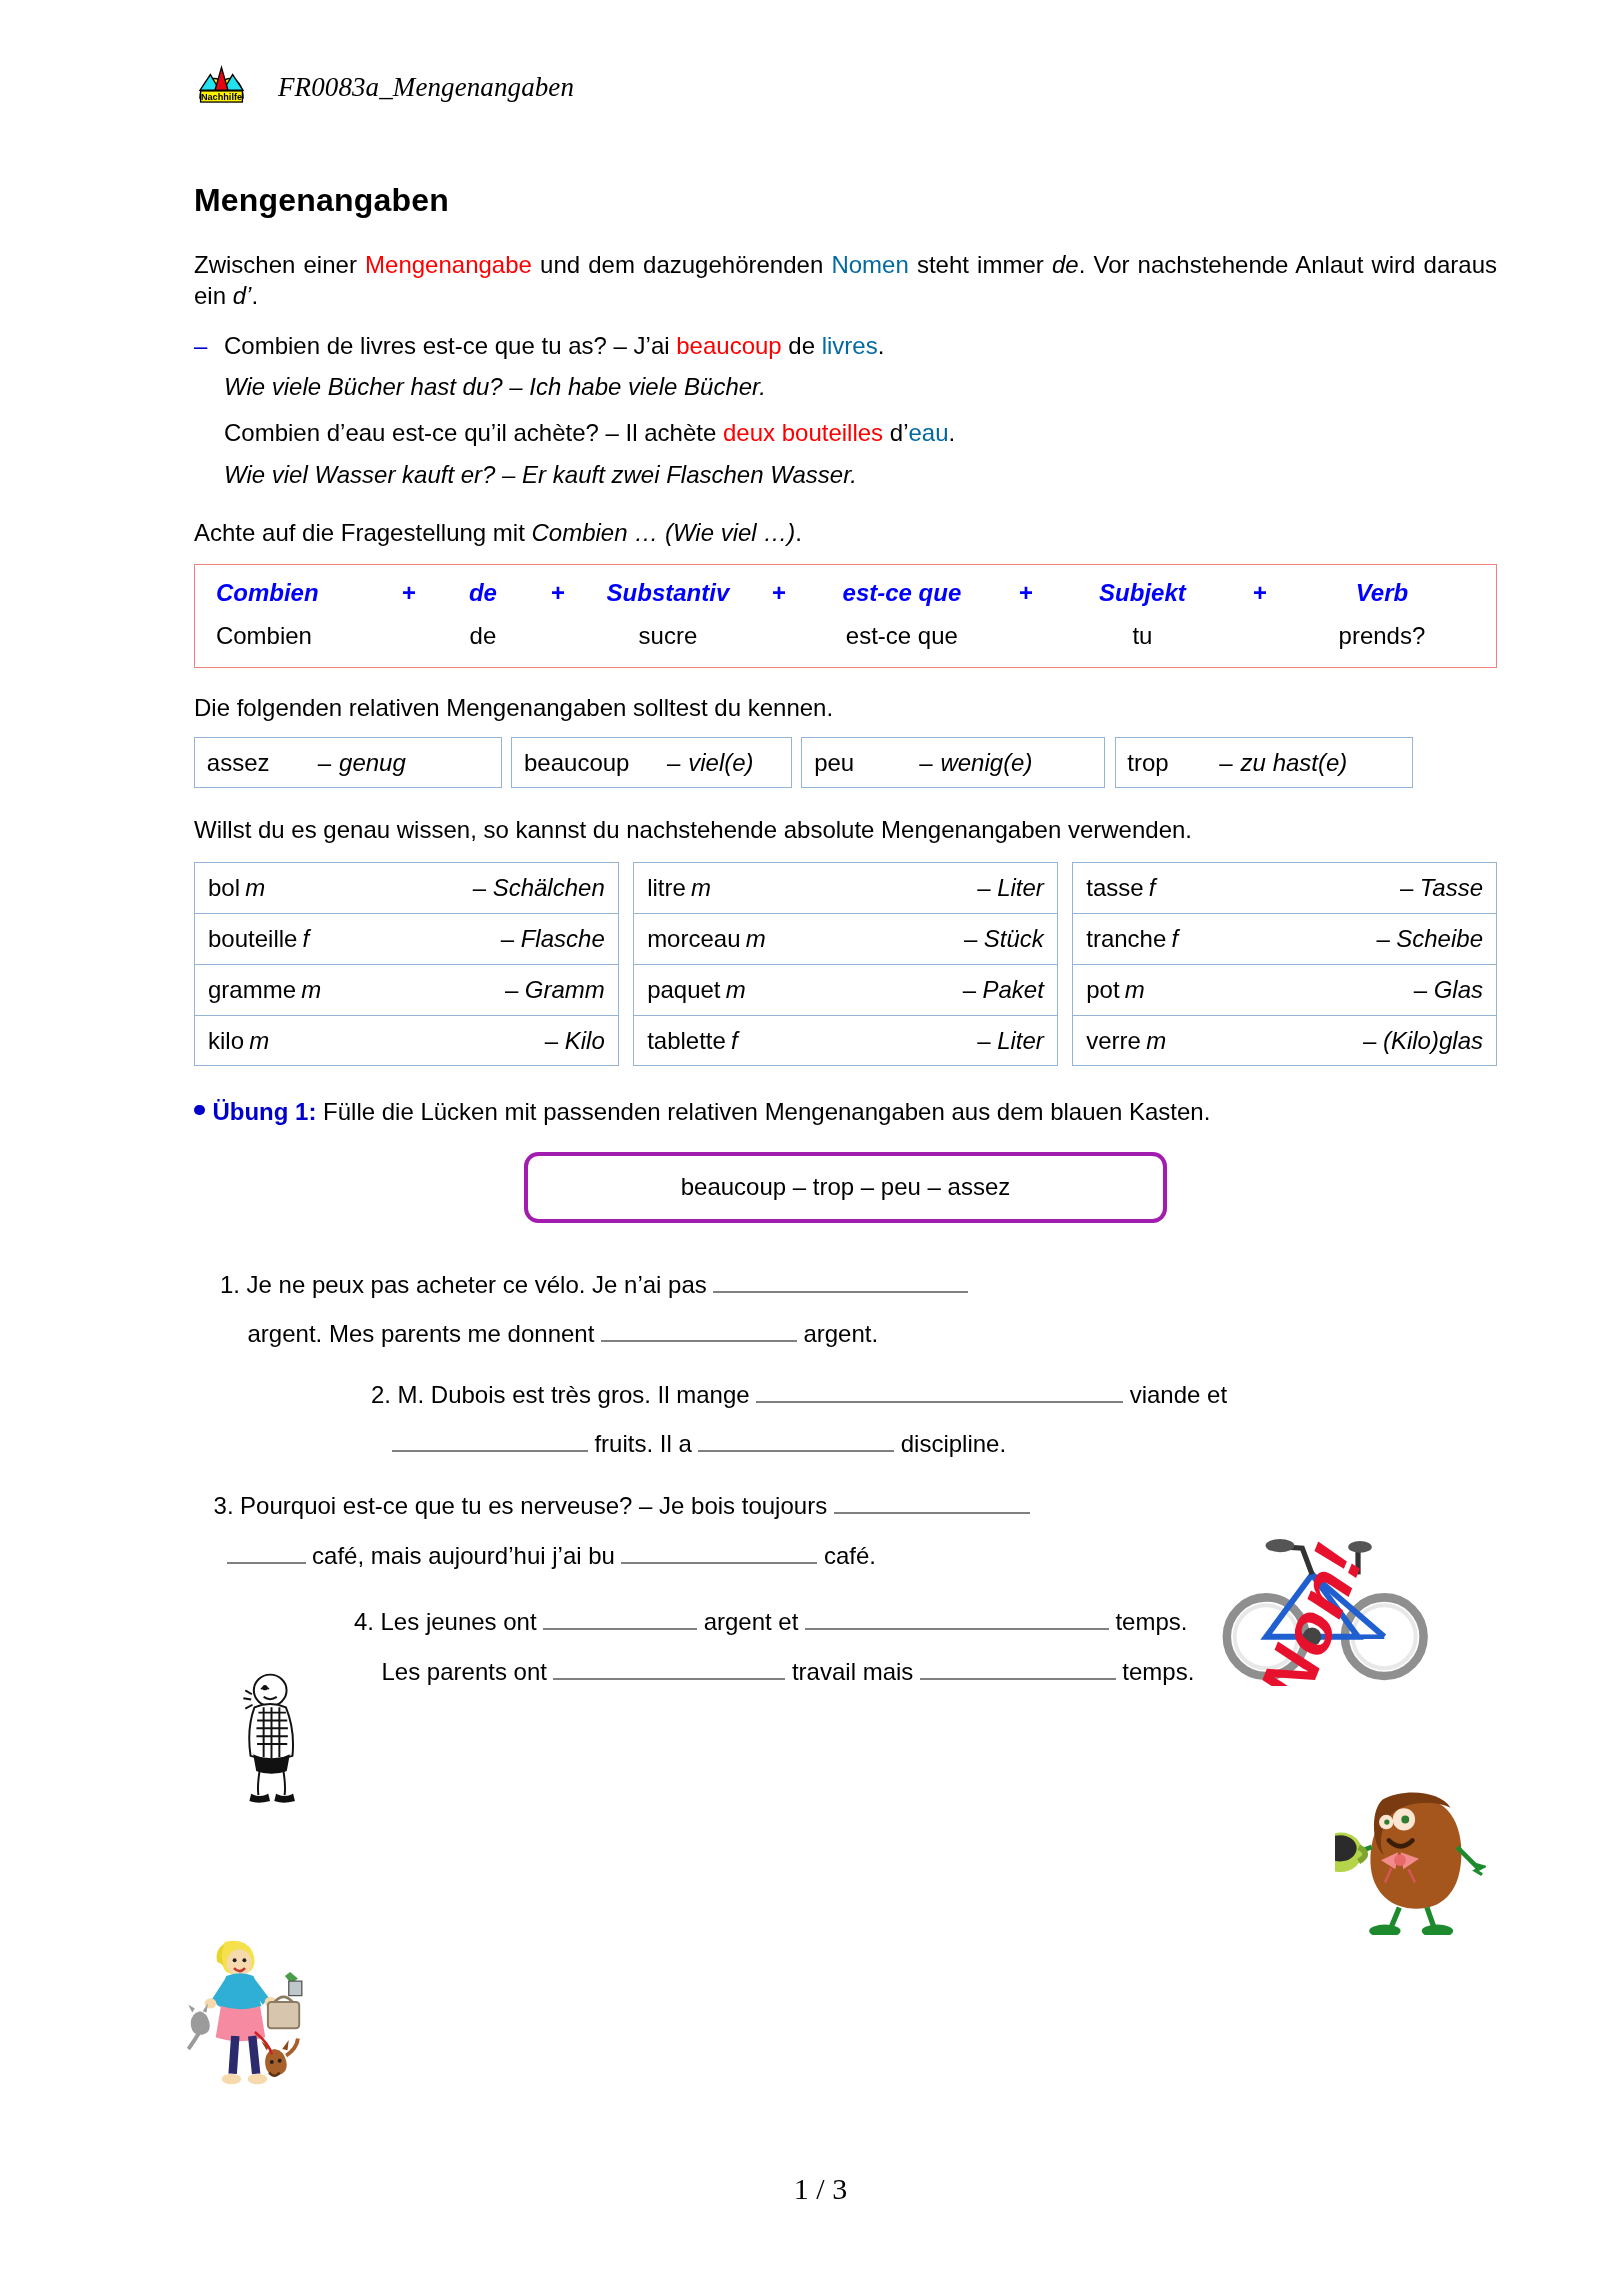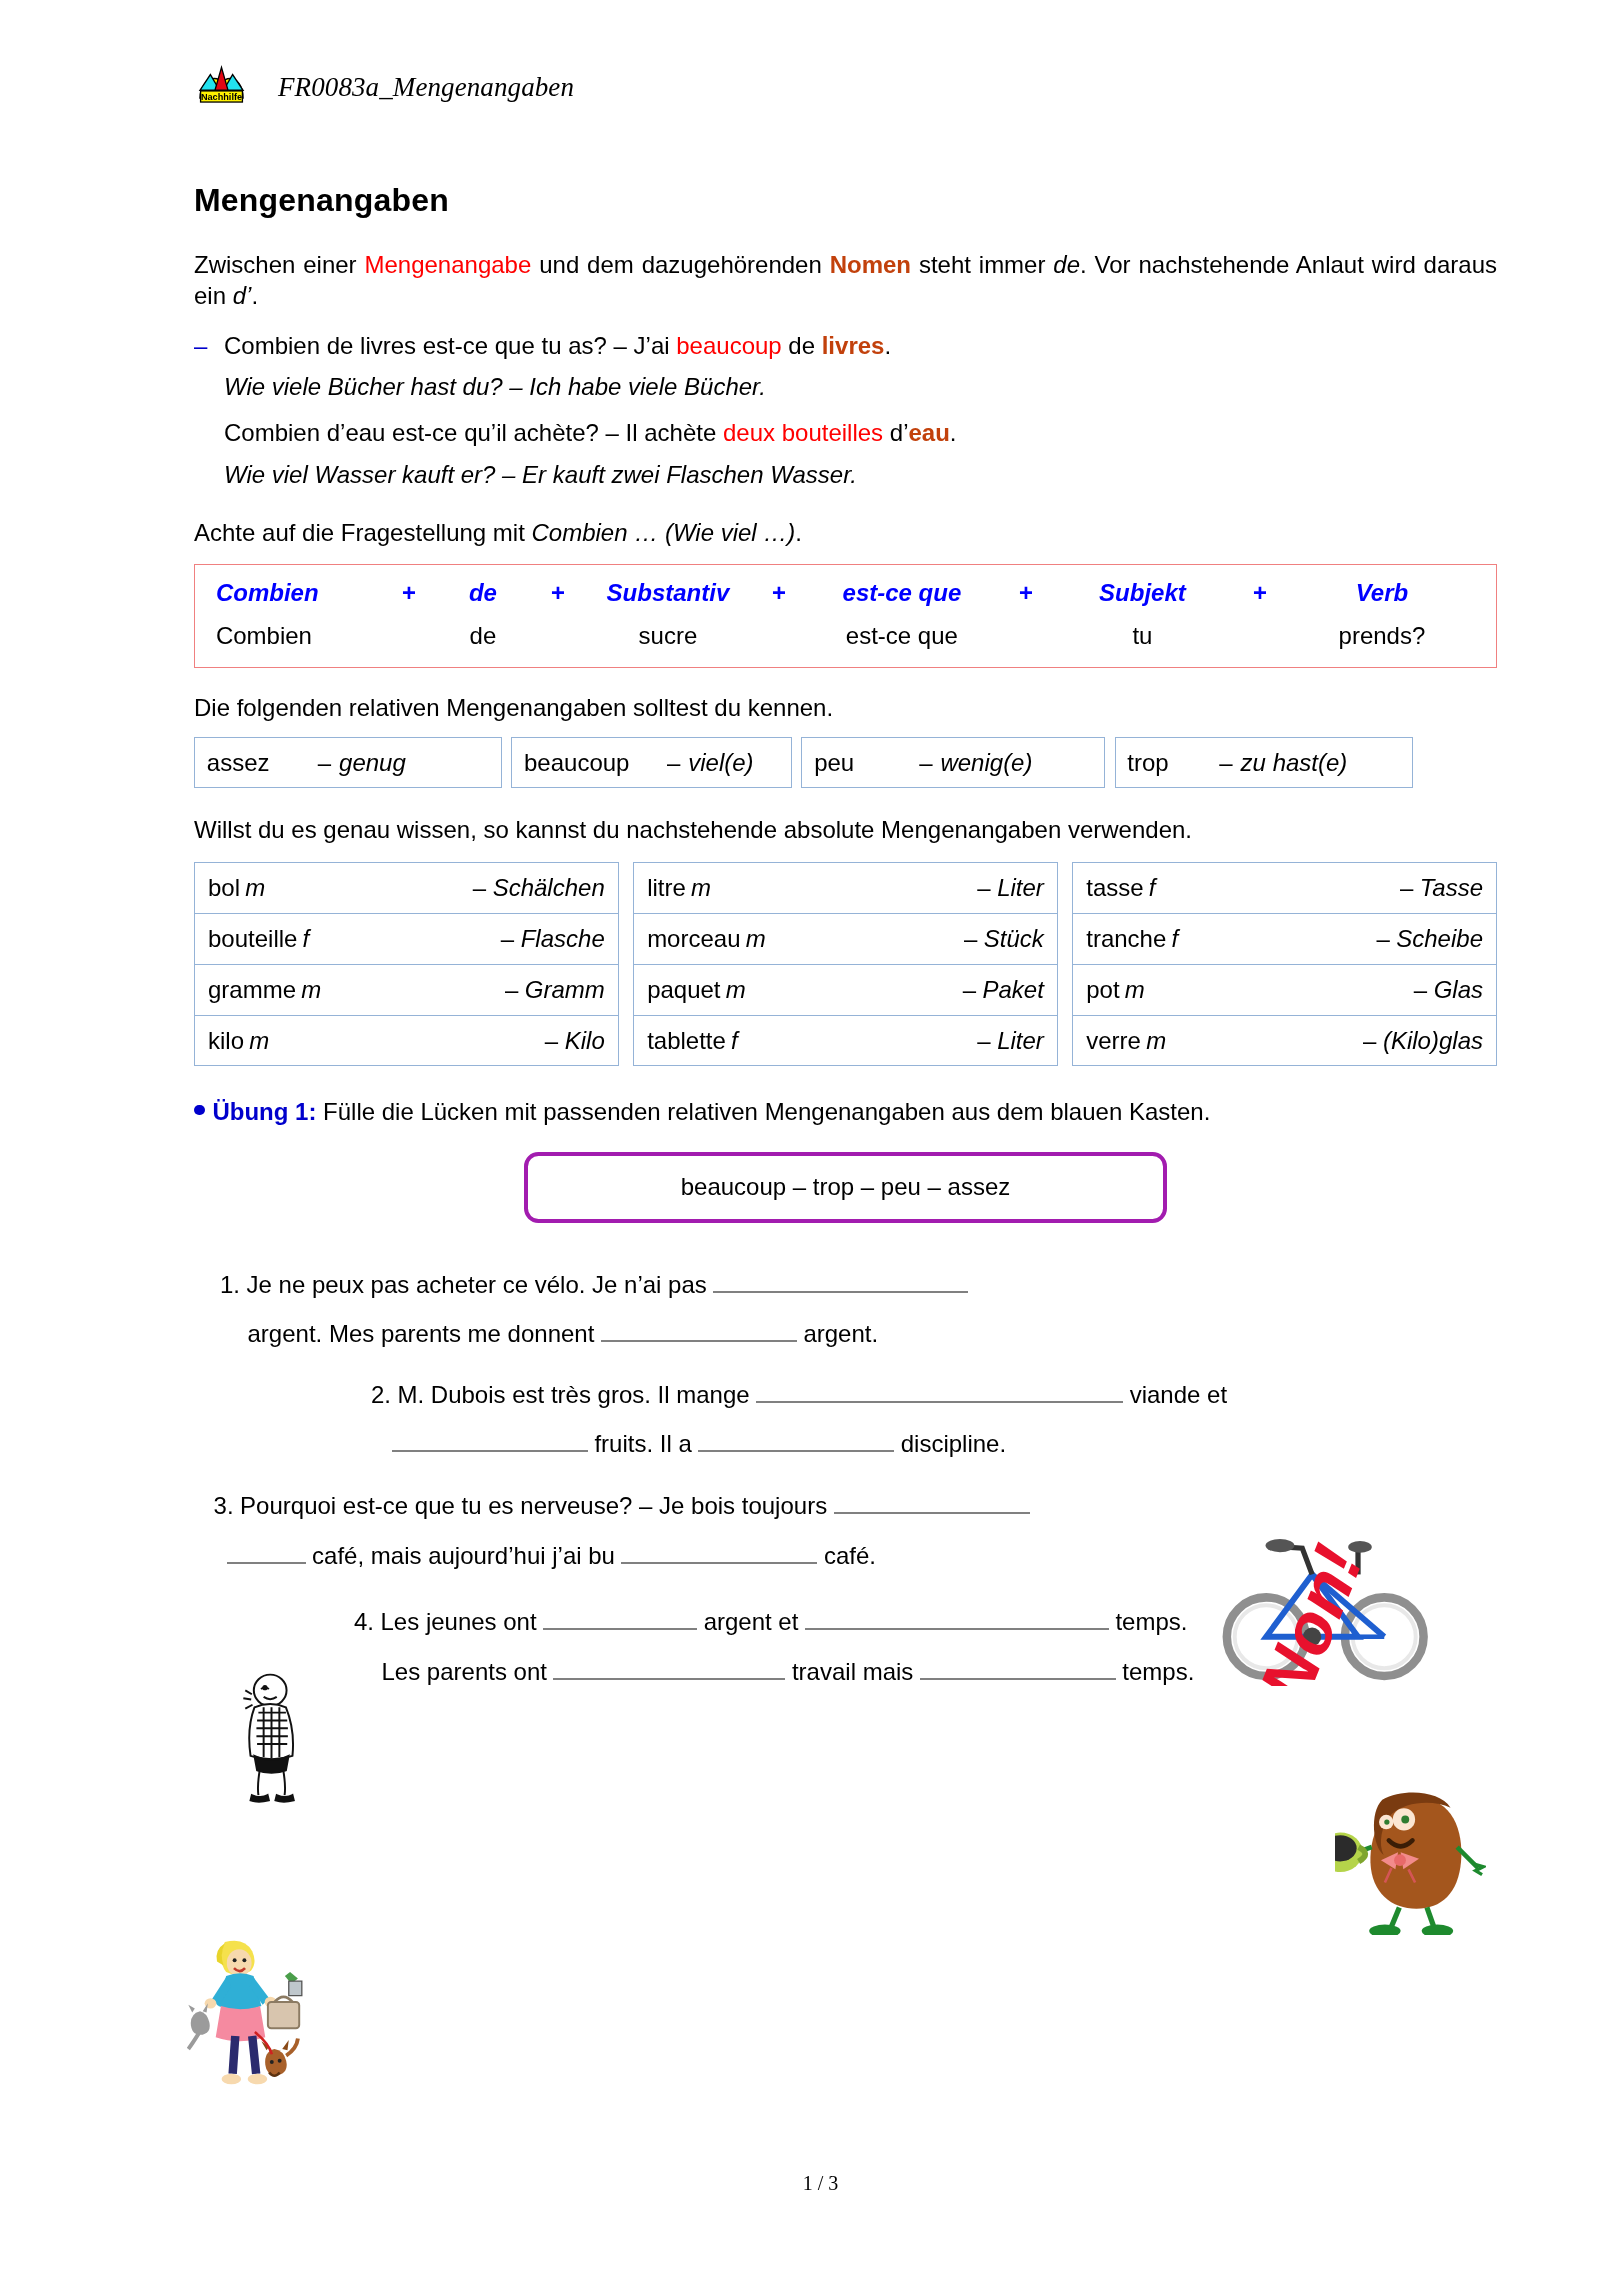--- a/index.html
+++ b/index.html
@@ -62,21 +62,21 @@
     letter-spacing: 0.2px;
   }
 
   p.para {
     font-size: 24px;
     line-height: 1.30;
     margin: 0;
     text-align: justify;
   }
   .red { color: #FF0000; }
-  .cyan { color: #c2410c; font-weight: bold; }
+  .cyan { color: #0369a1; }
   .ital { font-style: italic; }
 
   
   .examples {
     margin: 18.3px 0 0 0;
   }
   .ex-row {
     display: flex;
     align-items: flex-start;
     font-size: 24px;
@@ -246,21 +246,21 @@
   .art svg { display: block; }
 
   
   .footer {
     position: absolute;
     left: 0;
     right: 0;
     top: 2172px;
     text-align: center;
     font-family: "Liberation Serif", serif;
-    font-size: 20px;
+    font-size: 30px;
     color: #000;
     margin-left: 18px;
   }
 </style>
 </head>
 <body>
 
 <div class="page">
 
   <div class="header">

